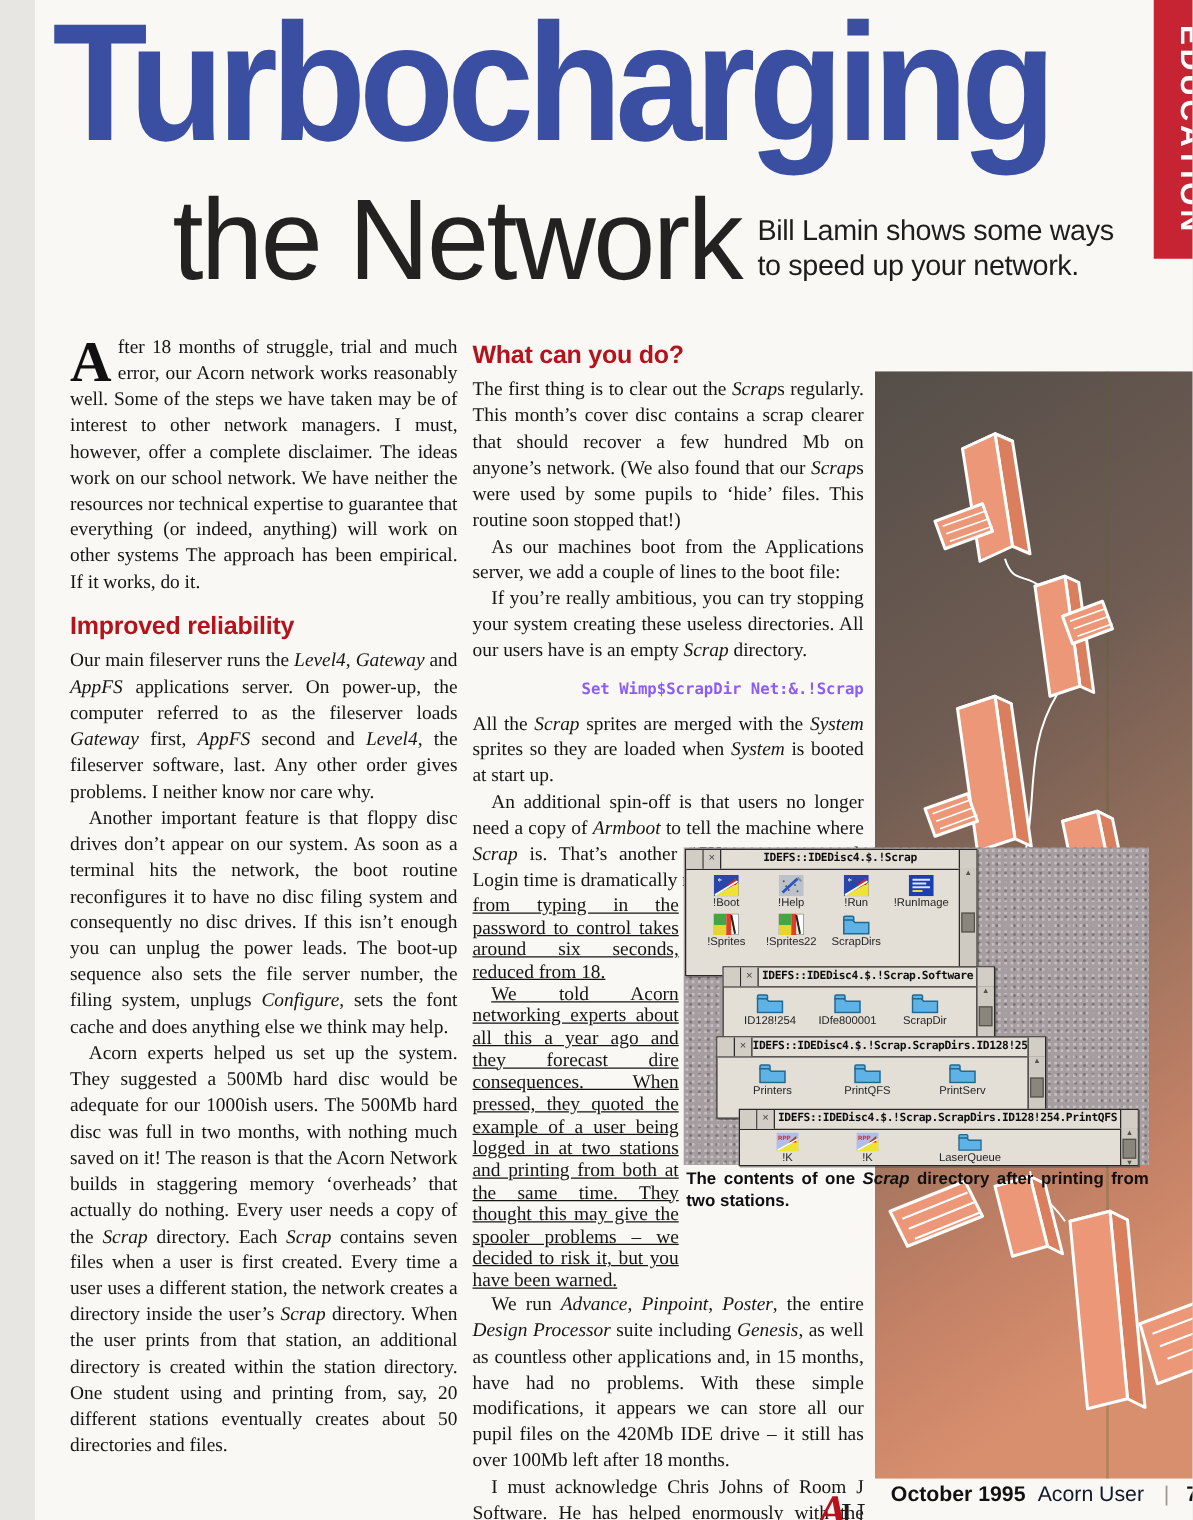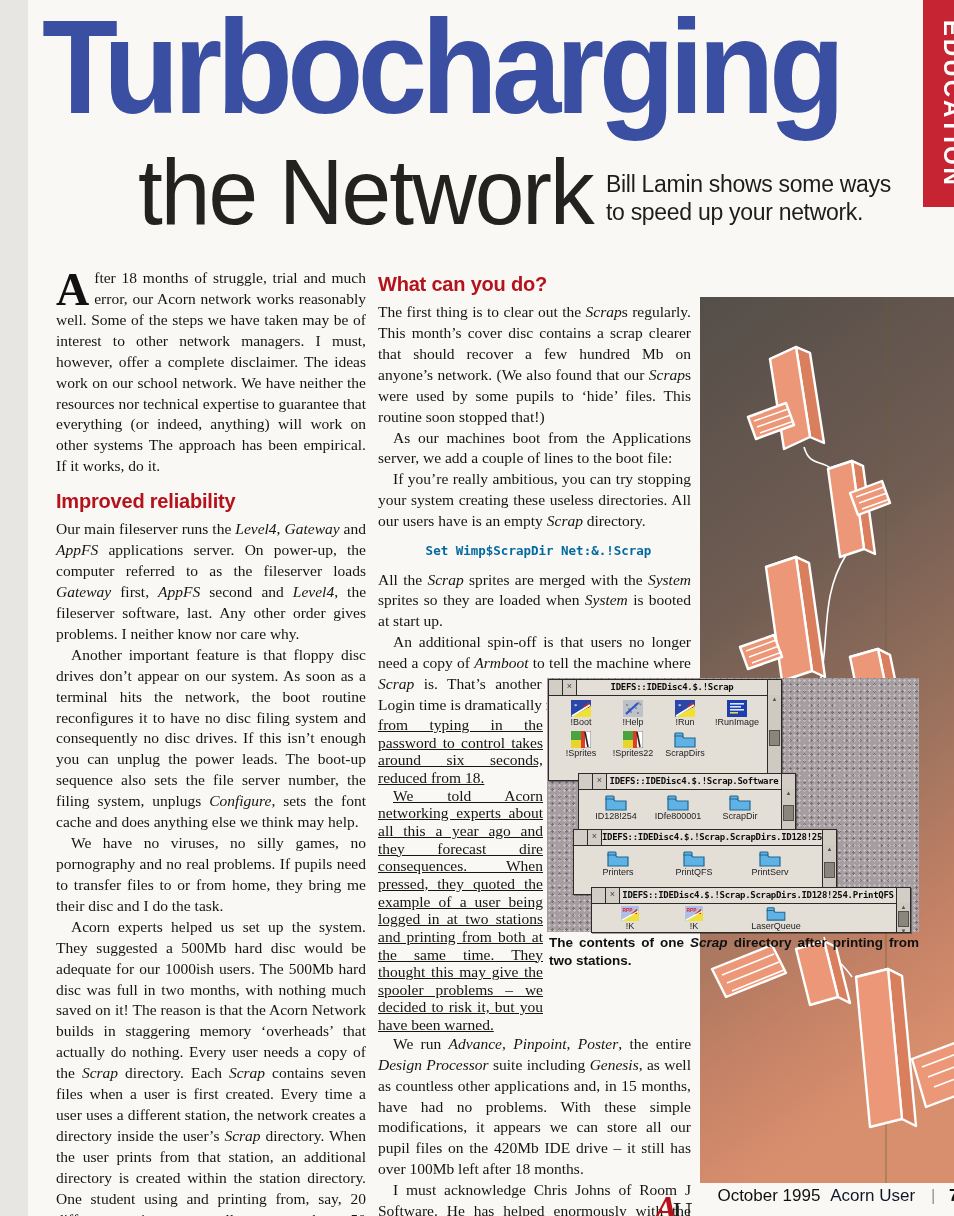--- a/index.html
+++ b/index.html
@@ -23,21 +23,21 @@
   .col{position:absolute;font-size:15.5px;line-height:1.35;text-align:justify;}
   .col-left{left:28px;top:268px;width:310px;}
   .col-mid{left:350px;top:260px;width:313px;}
   .col p{margin:0;}
   .col p.ind{text-indent:15px;}
   .drop{float:left;font-family:"Liberation Serif",serif;font-weight:700;font-size:46px;
         line-height:.82;padding:3px 5px 0 0;color:#111;}
   h2{font-family:"Liberation Sans",sans-serif;font-weight:700;font-size:20px;
      color:#b5121b;margin:11px 0 4px;text-align:left;letter-spacing:-.2px;}
   .code{margin:9px 0 9px 8px;font-family:"DejaVu Sans Mono","Liberation Mono",monospace;
-        font-weight:700;font-size:12.5px;line-height:1.55;color:#0369a1;text-align:center;}
+        font-weight:700;font-size:12.5px;line-height:1.55;color:#8b5cf6;text-align:right;}
   .narrow{width:165px;min-height:300px;line-height:1.14;}
   .narrow p{margin:0;text-decoration:underline;}
   i{font-style:italic;}
   
   .panel{position:absolute;left:519px;top:678px;width:372px;height:254px;z-index:5;
          background-color:#a59da0;
          background-image:radial-gradient(rgba(255,255,255,.35) 1px,transparent 1.2px),
                           radial-gradient(rgba(55,45,52,.4) 1px,transparent 1.2px);
          background-size:5px 5px,7px 7px;background-position:0 0,2px 3px;}
   .rwin{position:absolute;background:#e3dfd7;border:1.5px solid #2c2a28;
@@ -62,21 +62,21 @@
            font-family:"Liberation Sans",sans-serif;font-weight:700;font-size:13.5px;
            line-height:1.3;color:#101010;text-align:justify;}
   
   .illo{position:absolute;left:672px;top:297px;width:276px;height:886px;z-index:1;}
   
   .aulogo{position:absolute;left:626px;top:1188px;z-index:7;font-family:"Liberation Serif",serif;}
   .aulogo .a{font-style:italic;font-weight:700;font-size:36px;color:#b5121c;}
   .aulogo .u{font-size:27px;color:#1d1d1d;margin-left:-5px;}
   .footer{position:absolute;right:14px;top:1186px;z-index:7;white-space:nowrap;
           font-family:"Liberation Sans",sans-serif;font-size:17px;color:#111;}
-  .footer .issue{font-weight:400;}
+  .footer .issue{font-weight:700;}
   .footer .mag{color:#0f172a;margin-left:5px;}
   .footer .div{color:#9a968f;margin:0 9px 0 11px;font-weight:400;}
   .footer .pnum{font-weight:700;}
 </style>
 </head>
 <body>
 
 <div class="page">
 
   <div class="title1">Turbocharging</div>
@@ -84,21 +84,20 @@
   <div class="standfirst">Bill Lamin shows some ways to speed up your network.</div>
   <div class="edu">
     <span>EDUCATION</span>
   </div>
 
   <div class="col col-left">
     <p><span class="drop">A</span><span><span>fter 18 months of struggle, trial and much error, our Acorn network works reasonably well. Some of the steps we have taken may be of interest to other network managers. I must, however, offer a complete disclaimer. The ideas work on our school network. We have neither the resources nor technical expertise to guarantee that everything (or indeed, anything) will work on other systems  The approach has been empirical. If it works, do it.</span></span></p>
     <h2>Improved reliability</h2>
     <p><span>Our main fileserver runs the </span><i>Level4</i><span>, </span><i>Gateway</i><span> and </span><i>AppFS</i><span> applications server. On power-up, the computer referred to as the fileserver loads </span><i>Gateway</i><span> first, </span><i>AppFS</i><span> second and </span><i>Level4</i><span>, the fileserver software, last. Any other order gives problems. I neither know nor care why.</span></p>
     <p class="ind"><span>Another important feature is that floppy disc drives don’t appear on our system. As soon as a terminal hits the network, the boot routine reconfigures it to have no disc filing system and consequently no disc drives. If this isn’t enough you can unplug the power leads. The boot-up sequence also sets the file server number, the filing system, unplugs </span><i>Configure</i><span>, sets the font cache and does anything else we think may help.</span></p>
-    <p class="ind"><span>We have no viruses, no silly games, no pornography and no real problems. If pupils need to transfer files to or from home, they bring me their disc and I do the task.</span></p>
     <p class="ind"><span>Acorn experts helped us set up the system. They suggested a 500Mb hard disc would be adequate for our 1000ish users. The 500Mb hard disc was full in two months, with nothing much saved on it! The reason is that the Acorn Network builds in staggering memory ‘overheads’ that actually do nothing. Every user needs a copy of the </span><i>Scrap</i><span> directory. Each </span><i>Scrap</i><span> contains seven files when a user is first created. Every time a user uses a different station, the network creates a directory inside the user’s </span><i>Scrap</i><span> directory. When the user prints from that station, an additional directory is created within the station directory. One student using and printing from, say, 20 different stations eventually creates about 50 directories and files.</span></p>
 
   </div>
 
   <div class="col col-mid">
     <h2>What can you do?</h2>
     <p><span>The first thing is to clear out the </span><i>Scrap</i><span>s regularly. This month’s cover disc contains a scrap clearer that should recover a few hundred Mb on anyone’s network. (We also found that our </span><i>Scrap</i><span>s were used by some pupils to ‘hide’ files. This routine soon stopped that!)</span></p>
     <p class="ind"><span>As our machines boot from the Applications server, we add a couple of lines to the boot file:</span></p>
     <p class="ind"><span>If you’re really ambitious, you can try stopping your system creating these useless directories. All our users have is an empty </span><i>Scrap</i><span> directory.</span></p>
     <div class="code">

